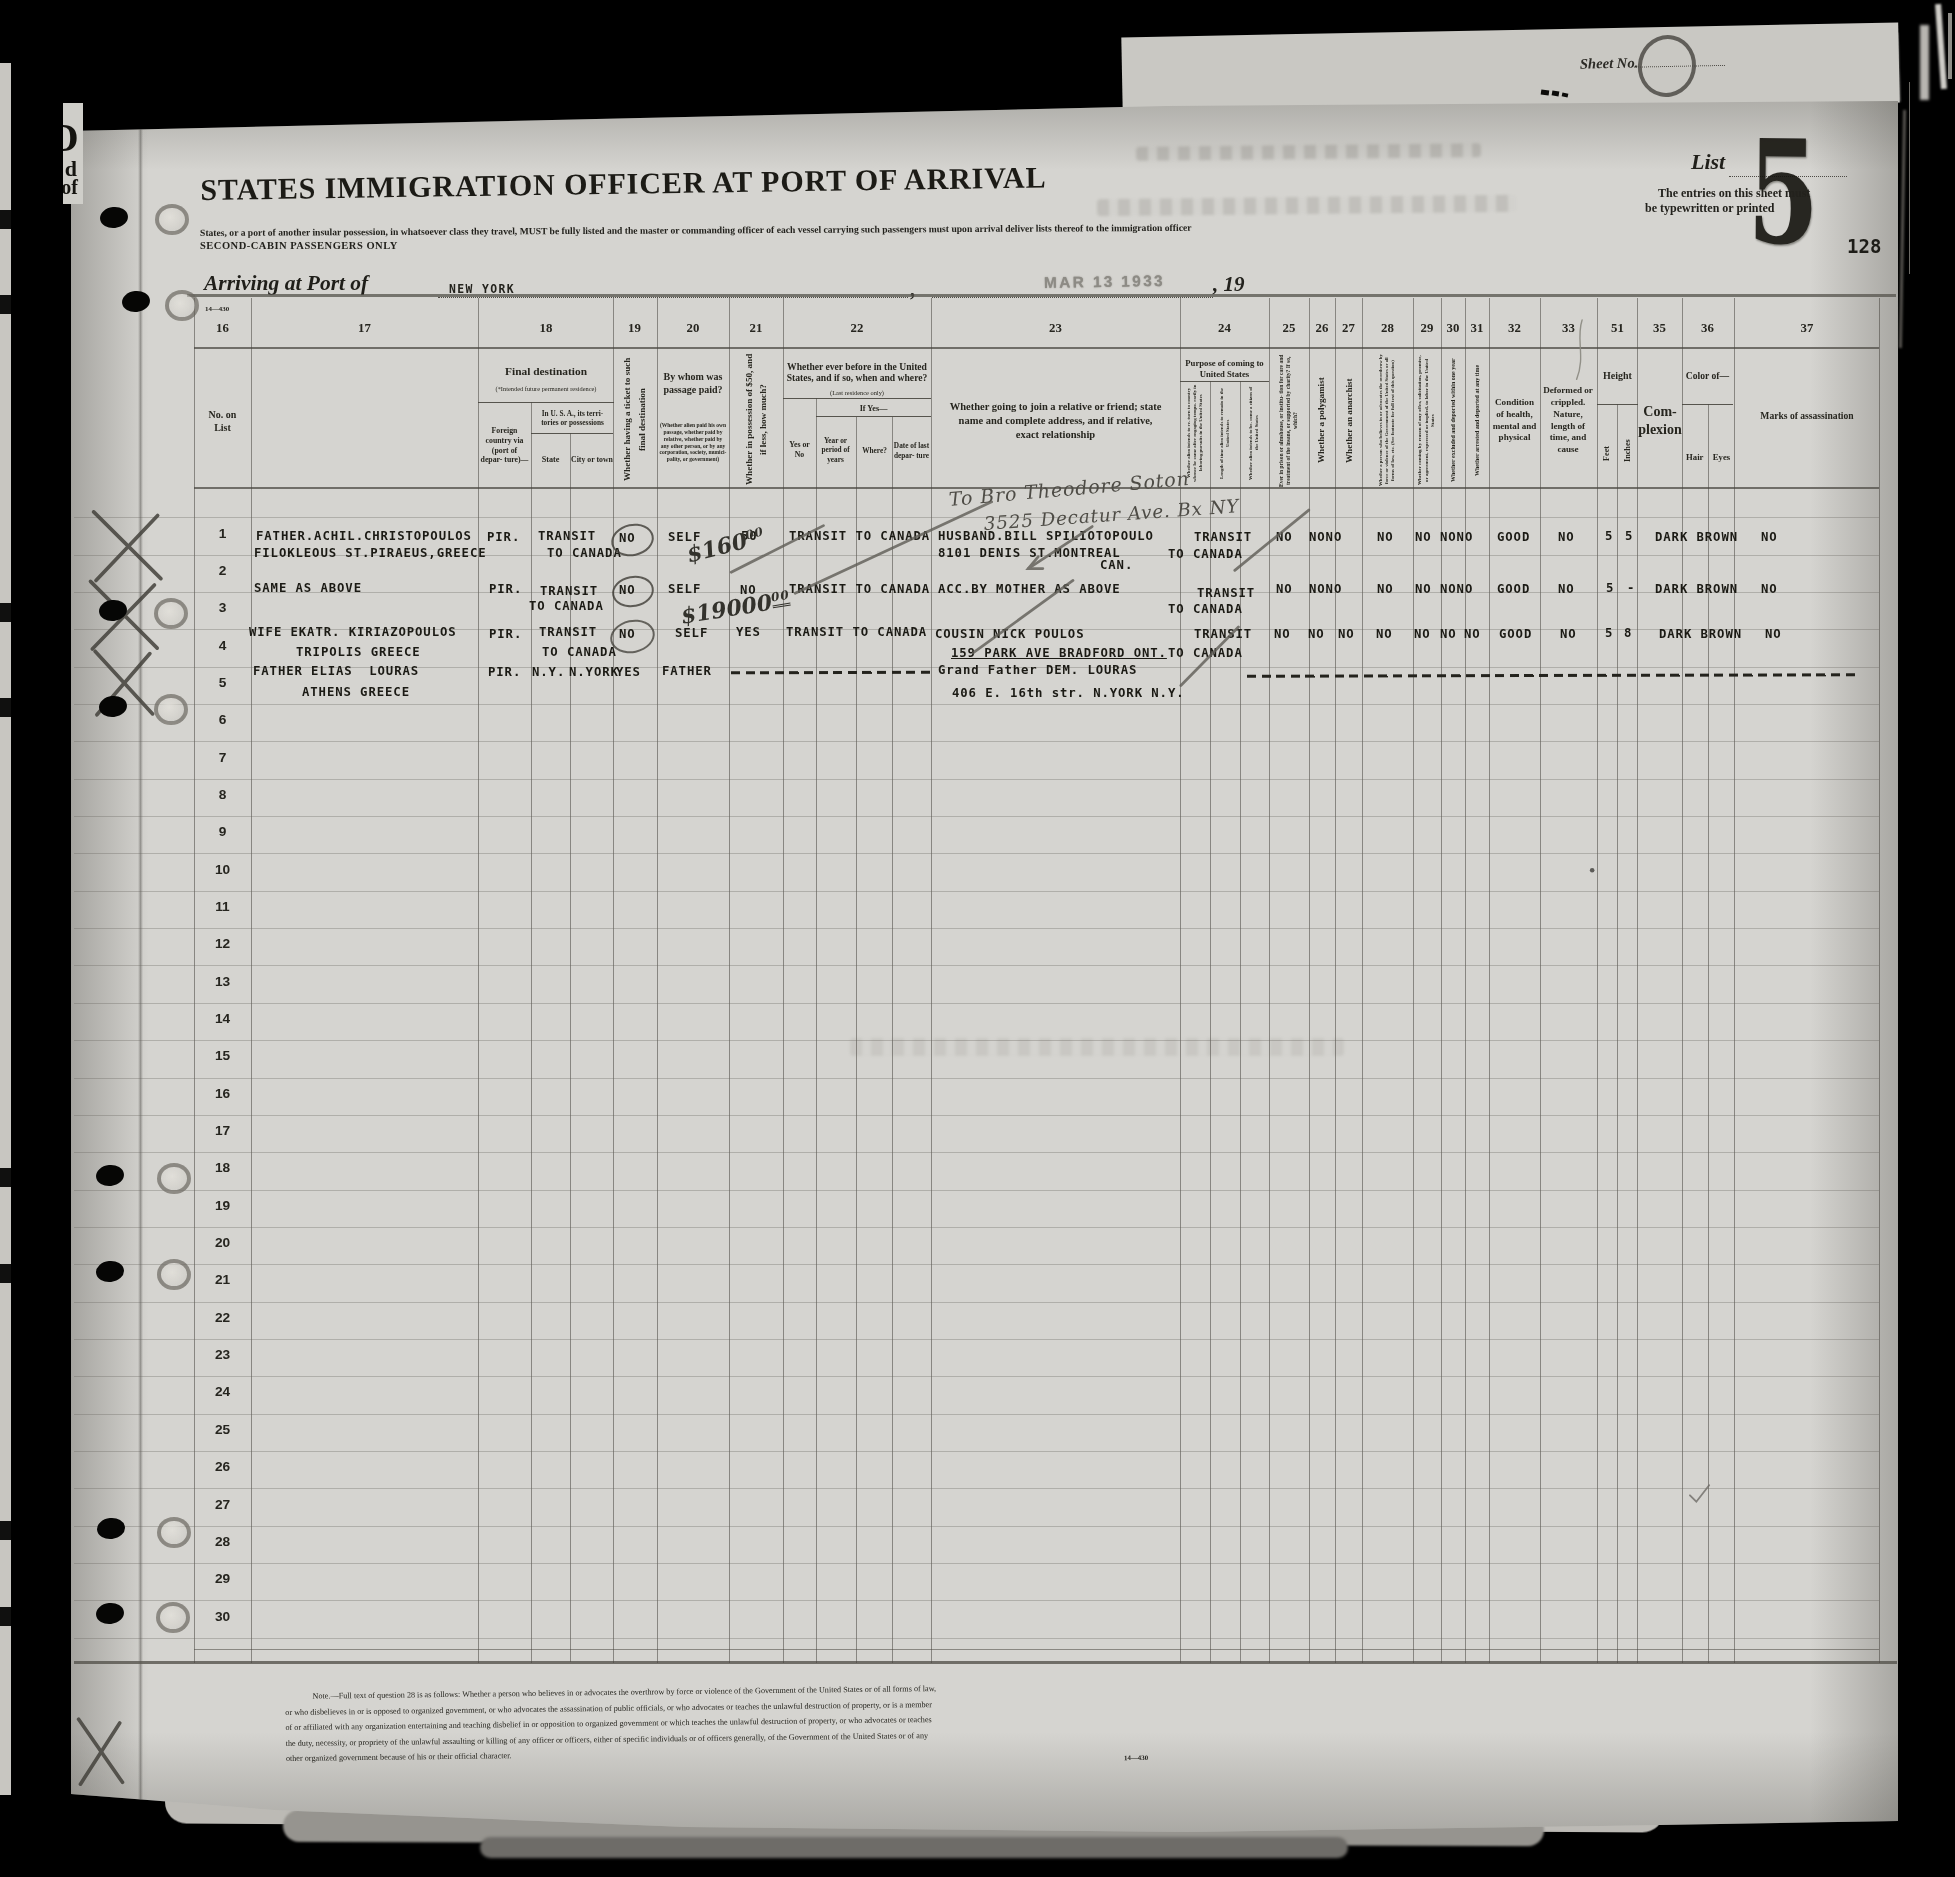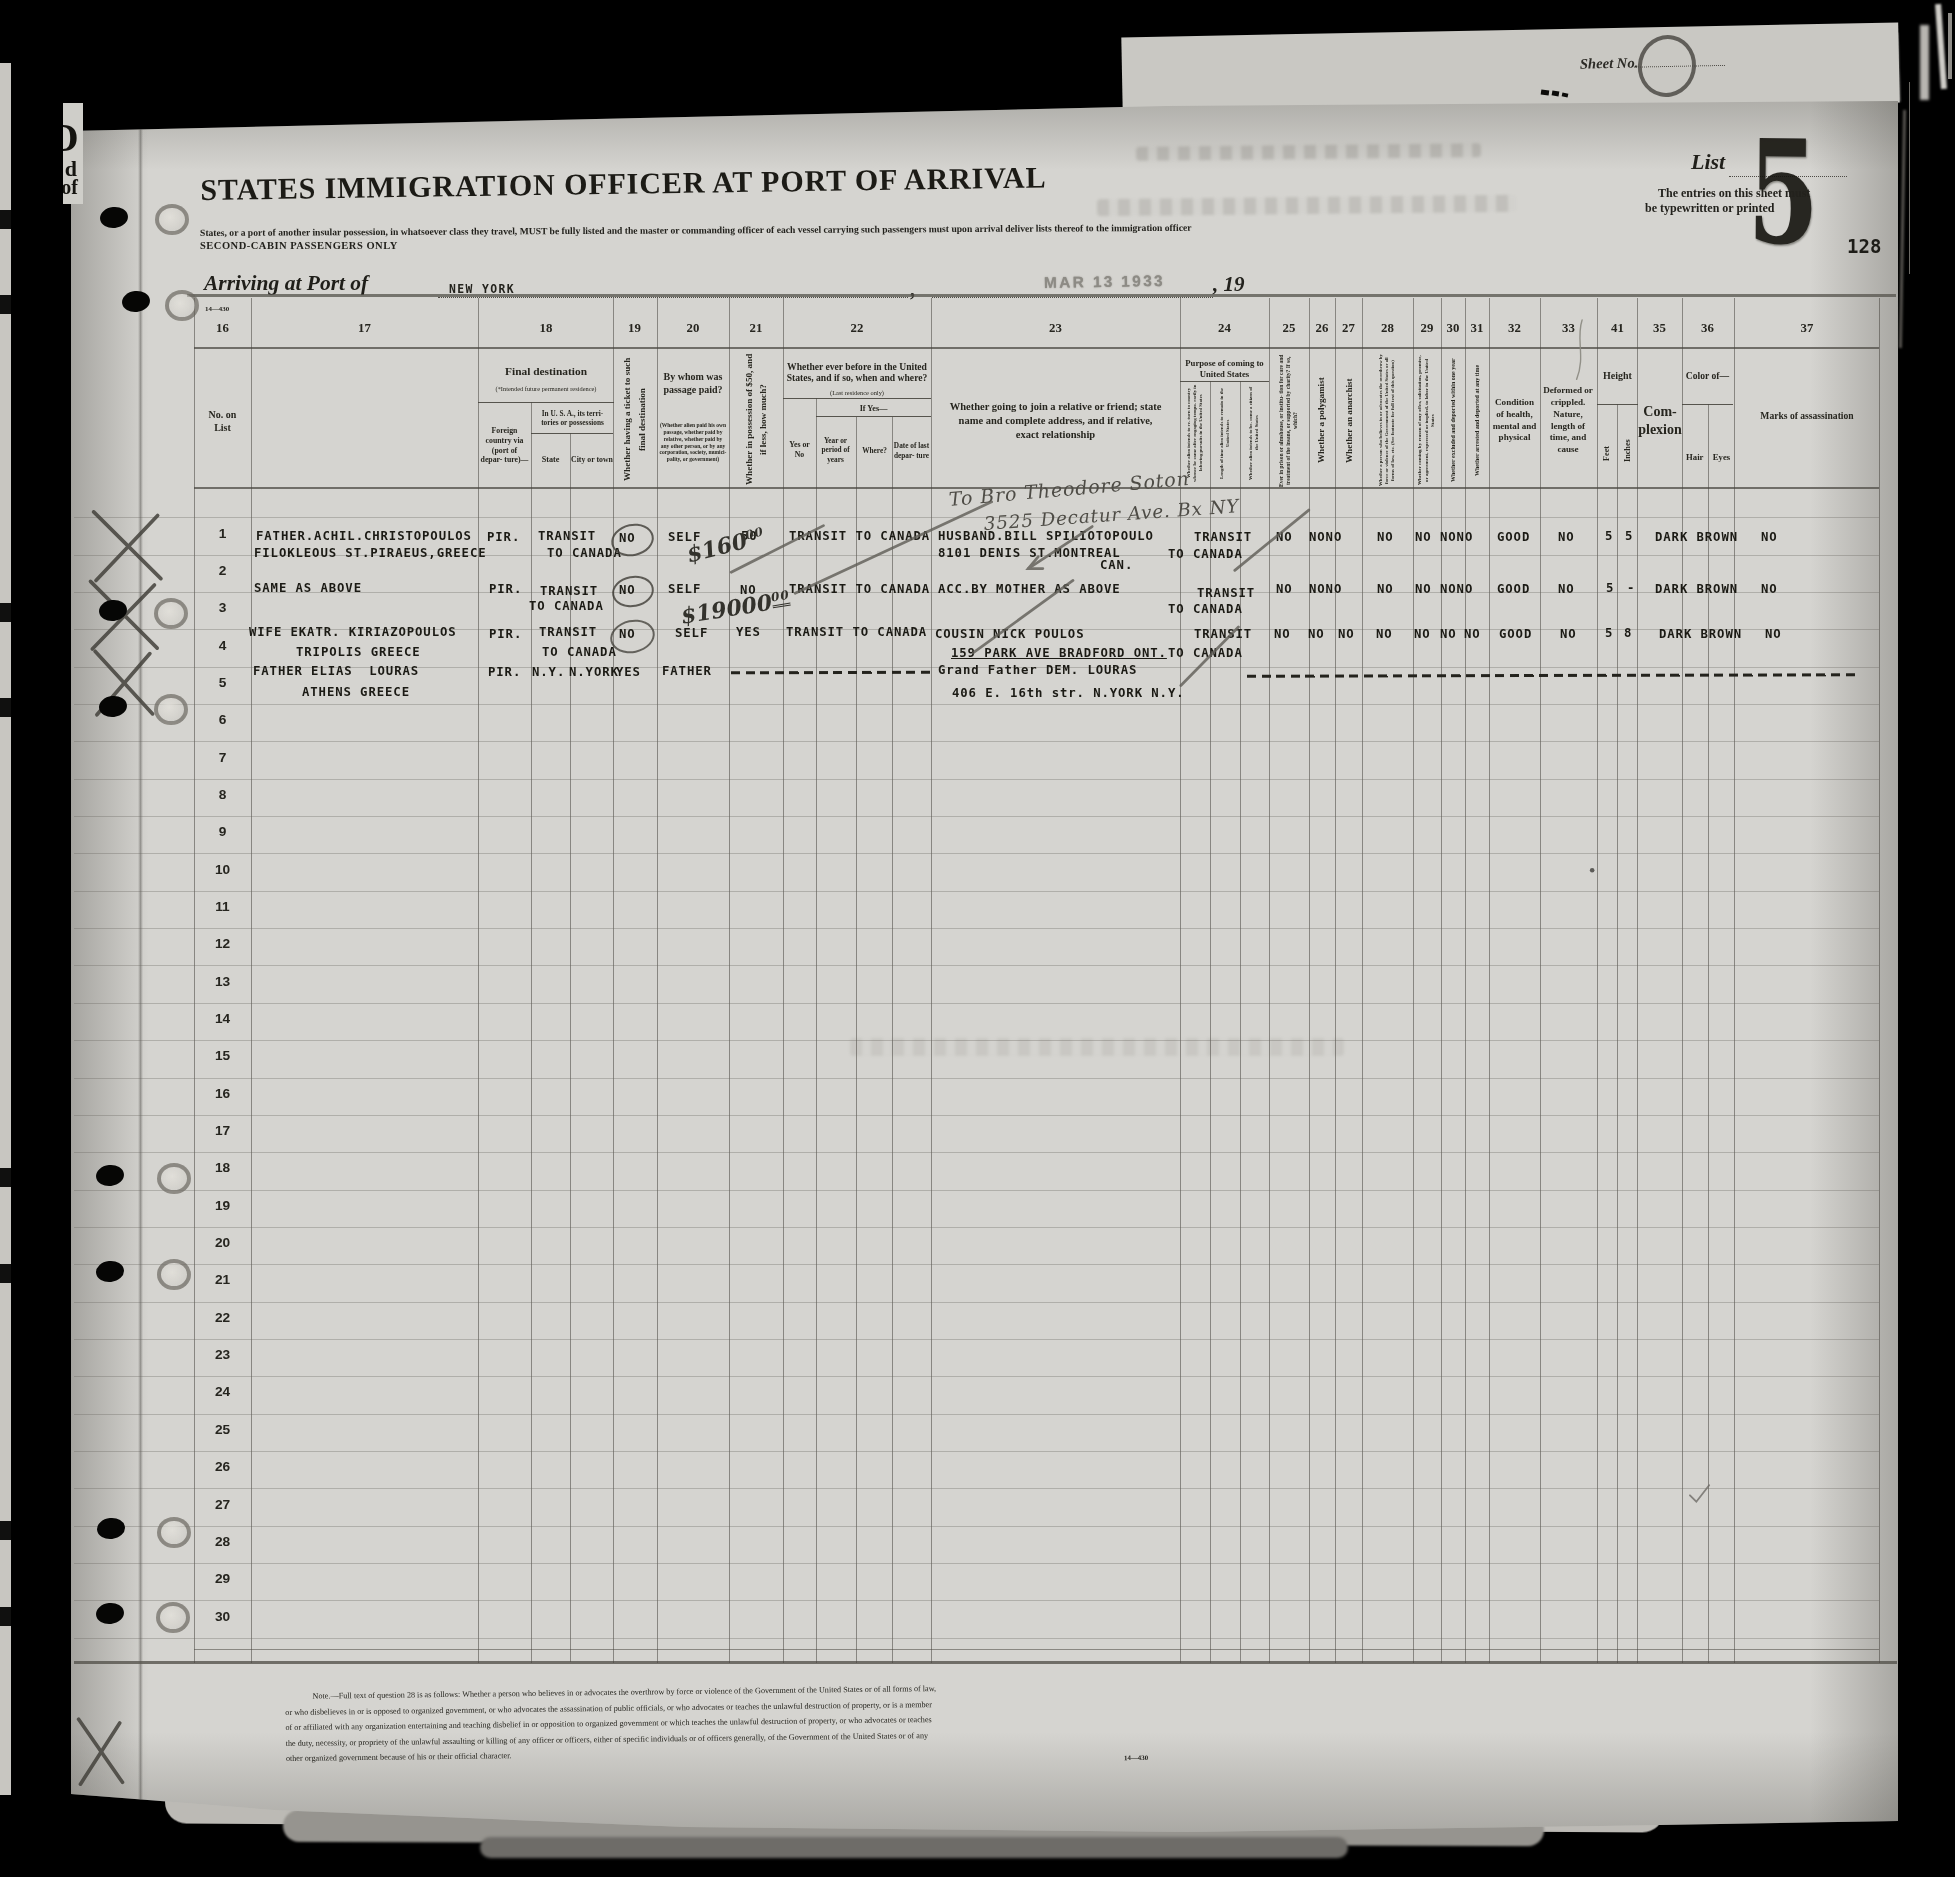--- a/index.html
+++ b/index.html
@@ -219,21 +219,21 @@
     <div class="cnum" style="left:1180px;width:89px;">24</div>
     <div class="cnum" style="left:1269px;width:40px;">25</div>
     <div class="cnum" style="left:1309px;width:26px;">26</div>
     <div class="cnum" style="left:1335px;width:27px;">27</div>
     <div class="cnum" style="left:1362px;width:51px;">28</div>
     <div class="cnum" style="left:1413px;width:28px;">29</div>
     <div class="cnum" style="left:1441px;width:24px;">30</div>
     <div class="cnum" style="left:1465px;width:24px;">31</div>
     <div class="cnum" style="left:1489px;width:51px;">32</div>
     <div class="cnum" style="left:1540px;width:57px;">33</div>
-    <div class="cnum" style="left:1597px;width:41px;">41</div>
+    <div class="cnum" style="left:1597px;width:41px;">51</div>
     <div class="cnum" style="left:1637px;width:45px;">35</div>
     <div class="cnum" style="left:1682px;width:51px;">36</div>
     <div class="cnum" style="left:1734px;width:146px;">37</div>
 
     <div class="hc abs" style="left:201px;top:354px;width:43px;height:133px;font-size:10px;line-height:1.3;">No. on List</div>
 
     <div class="hc abs" style="left:478px;top:362px;width:136px;height:18.3px;font-size:11.4px;">Final destination</div>
     <div class="hc abs" style="left:478px;top:382px;width:136px;height:13.7px;font-size:6.4px;font-weight:normal;">(*Intended future permanent residence)</div>
     <div class="hc abs" style="left:480px;top:409px;width:49px;height:73px;font-size:7.8px;line-height:1.25;">Foreign country via (port of depar- ture)—</div>
     <div class="hc abs" style="left:533px;top:406px;width:79px;height:25px;font-size:7.3px;line-height:1.2;">In U. S. A., its terri- tories or possessions</div>

